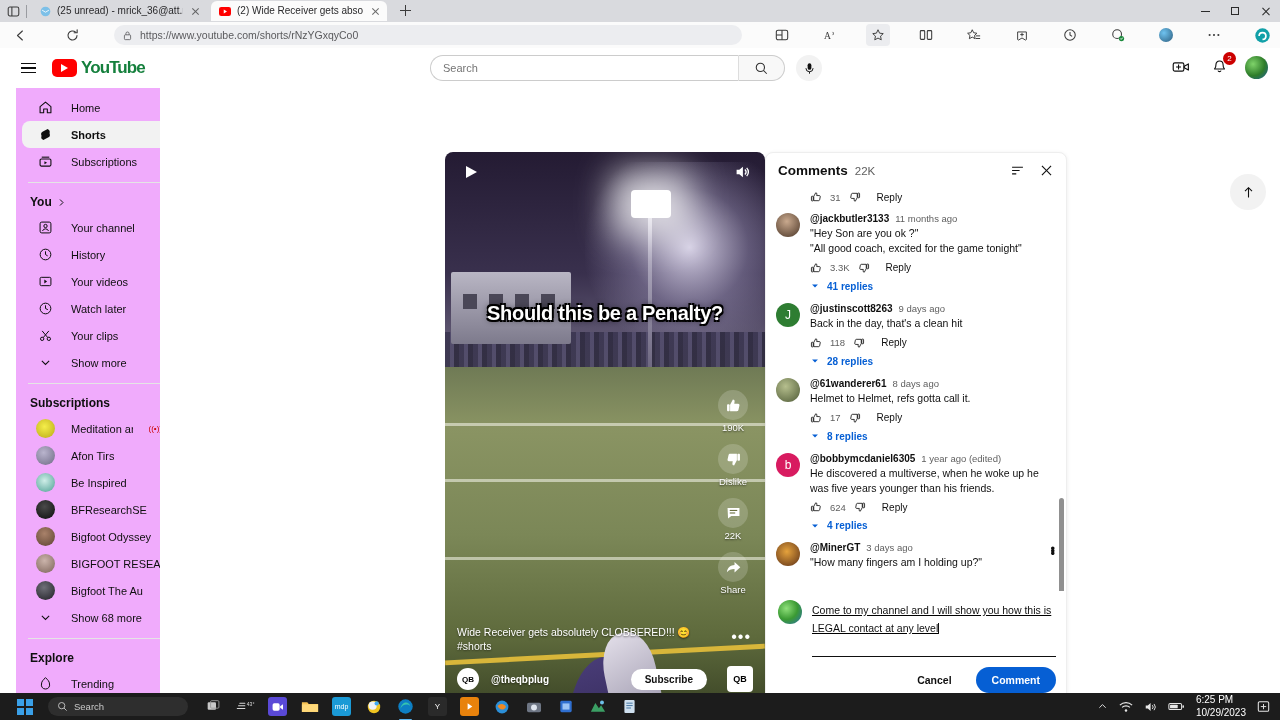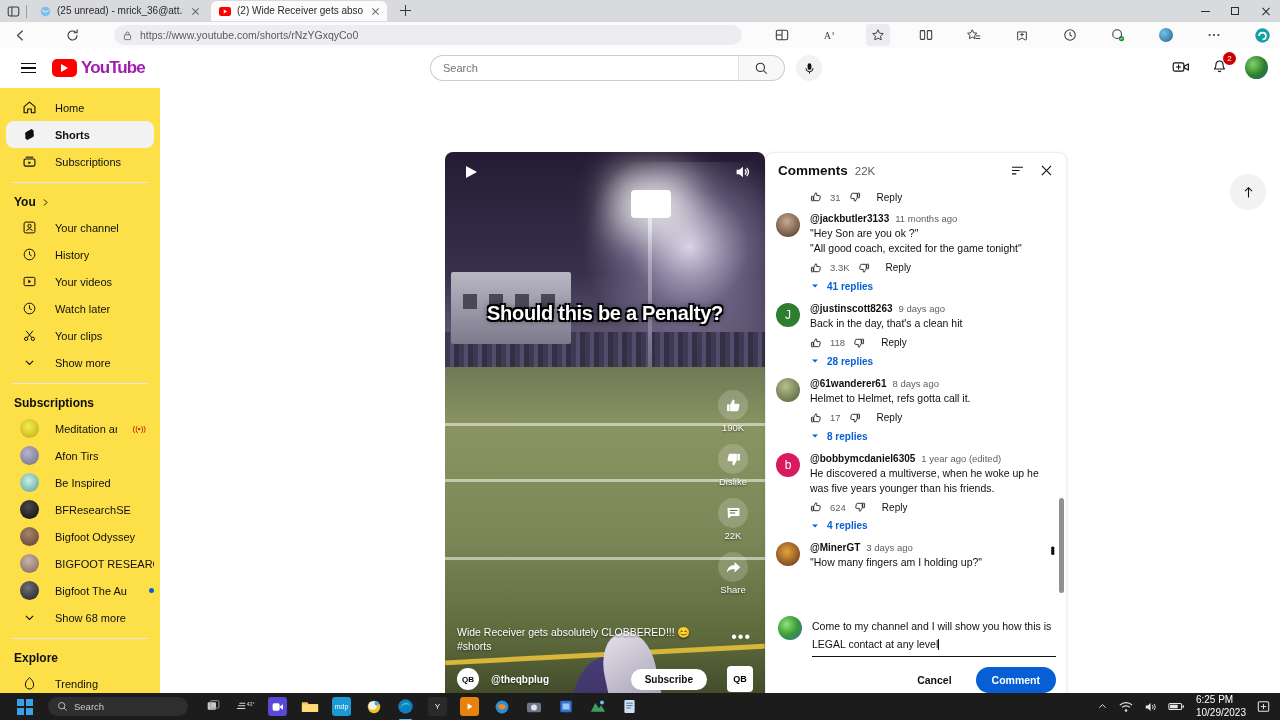--- a/index.html
+++ b/index.html
@@ -79,21 +79,21 @@
   }
   .hamburger { width: 40px; height: 40px; margin-left: 8px; display:flex; flex-direction:column;
     align-items:center; justify-content:center; gap:3px; }
   .hamburger span { width: 15px; height: 1.6px; background: #0f0f0f; display:block; }
   .yt-logo { display: flex; align-items: center; gap: 4px; margin-left: 4px; }
   .yt-logo-badge { width: 25px; height: 18px; background: #ff0000; border-radius: 5px; position: relative; }
   .yt-logo-badge:after {
     content:""; position:absolute; left:9px; top:5px;
     border-left: 7px solid #fff; border-top: 4.5px solid transparent; border-bottom: 4.5px solid transparent;
   }
-  .yt-logo-text { font-size: 17px; font-weight: bold; color: #a21caf; letter-spacing: -0.9px; }
+  .yt-logo-text { font-size: 17px; font-weight: bold; color: #15803d; letter-spacing: -0.9px; }
   .yt-search-wrap { position:absolute; left: 430px; top: 7px; display: flex; align-items: center; gap: 11px; }
   .yt-search-box { display: flex; width: 355px; height: 26px; }
   .yt-search-input {
     flex: 1; border: 1px solid #ccc; border-right: none; border-radius: 13px 0 0 13px;
     padding: 0 12px; font-size: 11px; color: #606060; background: #fff; outline: none;
     font-family: "Liberation Sans", sans-serif;
   }
   .yt-search-btn {
     width: 47px; border: 1px solid #ccc; border-left: 1px solid #ddd; border-radius: 0 13px 13px 0;
     background: #f8f8f8; display:flex; align-items:center; justify-content:center;
@@ -106,22 +106,22 @@
     position:absolute; right:-5px; top:-3px; min-width: 13px; height: 13px; border-radius: 7px;
     background: #cc0000; color:#fff; font-size: 8px; line-height: 13px; text-align:center; padding: 0 3px;
   }
   .hdr-avatar {
     width: 23px; height: 23px; border-radius: 50%;
     background: radial-gradient(circle at 35% 35%, #7fd36a 0%, #2f7d2a 55%, #1d5c9c 100%);
   }
 
   
   .yt-sidebar {
-    position: absolute; left: 0; top: 40px; width: 160px; height: 605px;
-    overflow: hidden; padding-top: 6px; background: #fde047;
+    position: absolute; left: 16px; top: 40px; width: 160px; height: 605px;
+    overflow: hidden; padding-top: 6px; background: #f0abfc;
   }
   .sb-item {
     display: flex; align-items: center; gap: 16px; height: 27px;
     padding-left: 14px; margin: 0 6px; border-radius: 8px; cursor: pointer;
   }
   .sb-item.active { background: #f2f2f2; }
   .sb-item .sb-ic { width: 19px; display:flex; align-items:center; justify-content:center; color:#0f0f0f; flex:0 0 19px;}
   .sb-label { font-size: 11px; color: #0f0f0f; white-space: nowrap; overflow: hidden; }
   .sb-label.bold { font-weight: bold; }
   .sb-divider { height: 1px; background: #e5e5e5; margin: 7px 12px; }
@@ -231,21 +231,21 @@
   .cm-scrollbar { position:absolute; right: 2px; top: 345px; width: 5px; height: 95px;
     background:#909090; border-radius: 3px; }
 
   .cm-compose {
     position:absolute; left:0; bottom: 0; width: 302px; background:#fff;
     padding: 8px 12px 10px; border-top: 1px solid #fff;
   }
   .compose-row { display:flex; gap: 10px; }
   .compose-av { width: 24px; height: 24px; border-radius: 50%; flex:0 0 24px;
     background: radial-gradient(circle at 35% 35%, #8fe07a 0%, #3b9a33 50%, #2a6fae 100%); }
-  .compose-field { flex:1; border-bottom: 1.5px solid #0f0f0f; padding-bottom: 4px; }
+  .compose-field { flex:1; border-bottom: 1.5px solid #0f0f0f; padding-bottom: 20px; text-decoration: underline; }
   .compose-text { font-size: 10.5px; color:#0f0f0f; line-height: 1.42; }
   .caret { display:inline-block; width:1px; height: 11px; background:#0f0f0f; vertical-align:-2px; }
   .compose-btns { display:flex; justify-content:flex-end; align-items:center; gap: 14px; margin-top: 10px; }
   .btn-cancel { font-size: 10.5px; font-weight:bold; color:#0f0f0f; background:none; border:none;
     font-family: "Liberation Sans", sans-serif; padding: 6px 10px; }
   .btn-comment { font-size: 10.5px; font-weight:bold; color:#fff; background:#065fd4; border:none;
     border-radius: 15px; padding: 7px 16px; font-family: "Liberation Sans", sans-serif; }
 
   .nav-arrow {
     position:absolute; right: 14px; width: 36px; height: 36px; border-radius: 50%;

